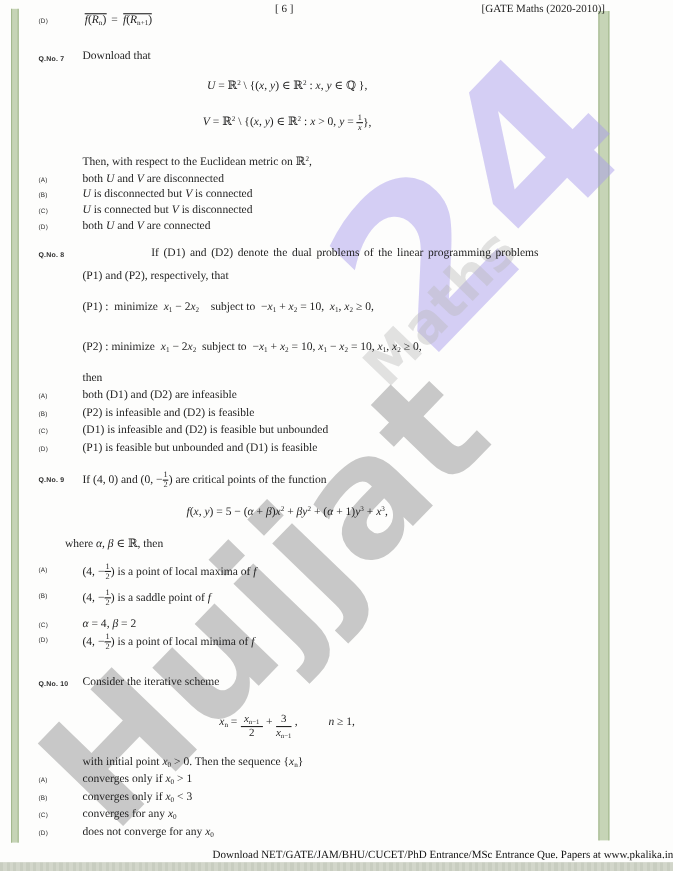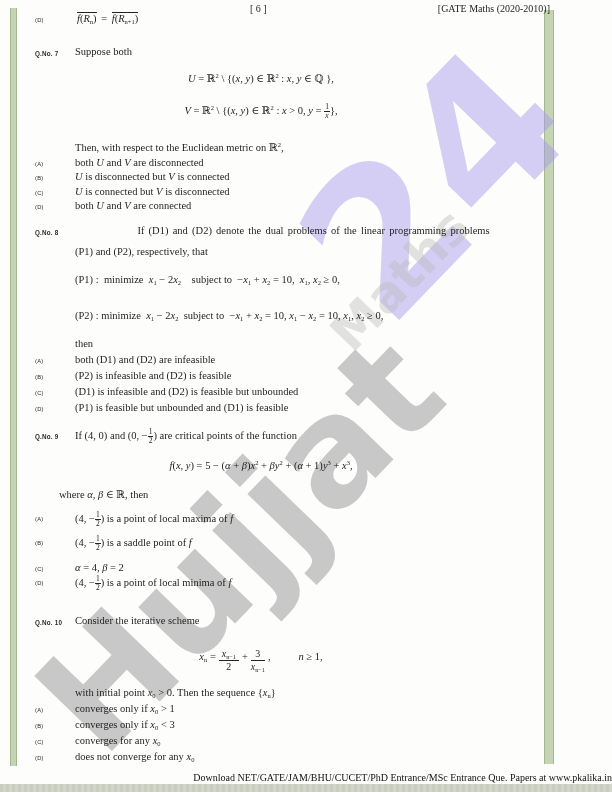--- a/index.html
+++ b/index.html
@@ -63,21 +63,21 @@
     <div class="hdr-center">[ 6 ]</div>
     <div class="hdr-right">[GATE Maths (2020-2010)]</div>
 
     <div class="line row" style="top:12px">
       <span class="lbl">(D)</span>
       <span class="txt"><span class="ol"><i>f</i>(<i>R</i><sub>n</sub>)</span> <span>=</span> <span class="ol"><i>f</i>(<i>R</i><sub>n+1</sub>)</span></span>
     </div>
 
     <div class="line row" style="top:45px">
       <span class="lbl qlbl">Q.No. 7</span>
-      <span class="txt">Suppose both</span>
+      <span class="txt">Download that</span>
     </div>
     <div class="line center" style="top:72px"><i>U</i> = ℝ<sup>2</sup> \ {(<i>x</i>, <i>y</i>) ∈ ℝ<sup>2</sup> :  <i>x</i>, <i>y</i> ∈ ℚ },</div>
     <div class="line center" style="top:103px"><span><i>V</i> = ℝ<sup>2</sup> \ {(<i>x</i>, <i>y</i>) ∈ ℝ<sup>2</sup> :  <i>x</i> &gt; 0, <i>y</i> = </span><span class="frac"><span class="fn">1</span><span class="fd"><i>x</i></span></span><span>},</span></div>
     <div class="line" style="top:141px;margin-left:40px">Then, with respect to the Euclidean metric on ℝ<sup>2</sup>,</div>
     <div class="line row" style="top:156px">
       <span class="lbl">(A)</span>
       <span class="txt">both <i>U</i> and <i>V</i> are disconnected</span>
     </div>
     <div class="line row" style="top:170px">
       <span class="lbl">(B)</span>

